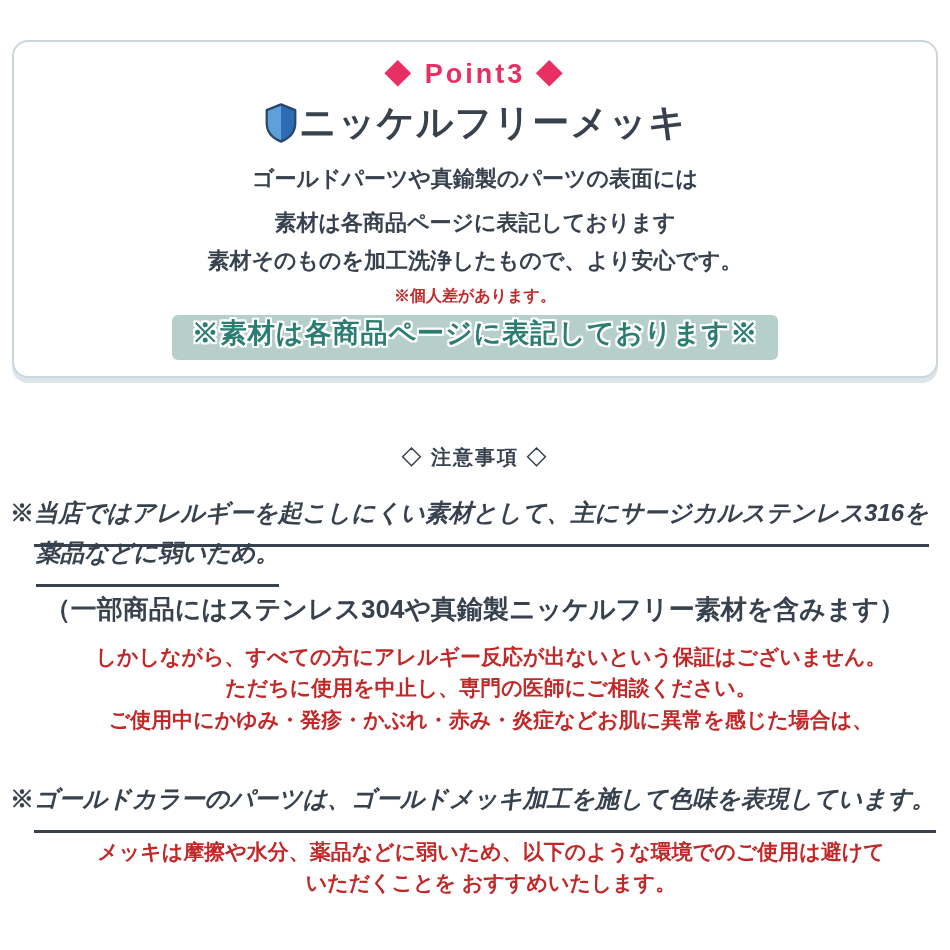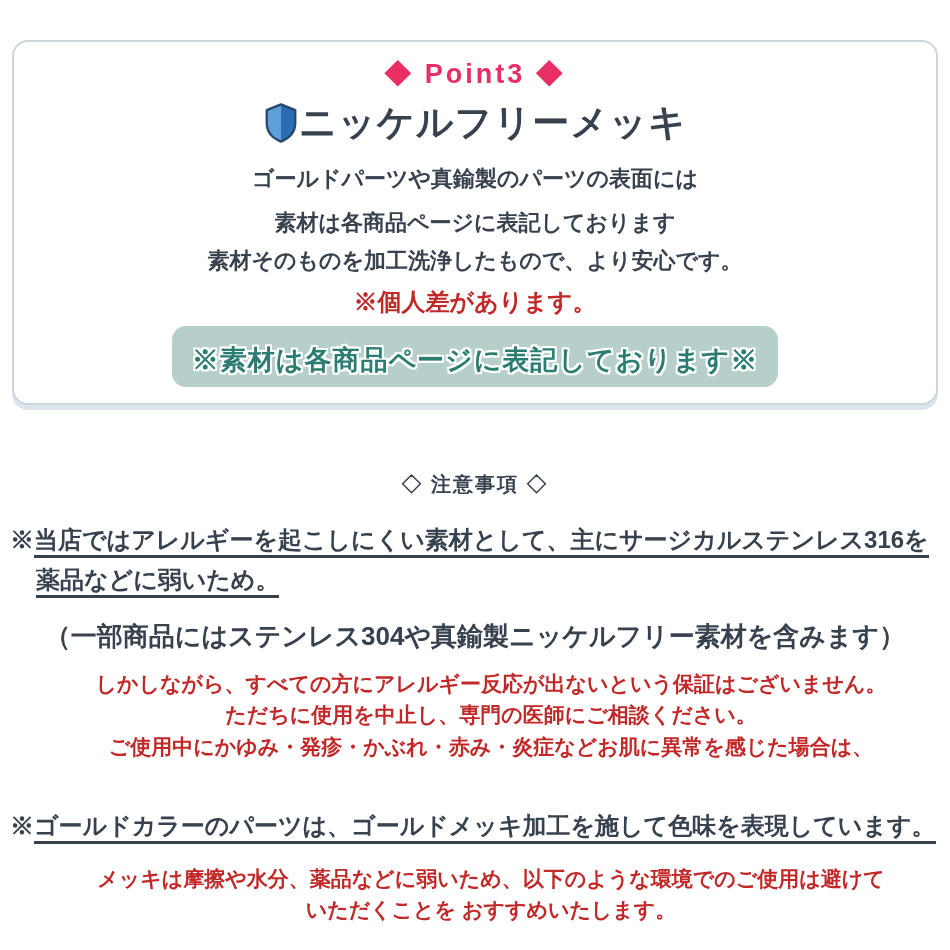--- a/index.html
+++ b/index.html
@@ -66,30 +66,30 @@
     color: #38424f;
   }
   .body-line {
     margin: 14px 0 0 0;
     font-size: 22px;
     font-weight: bold;
   }
   .body-line + .body-line { margin-top: 8px; }
   .red-note {
     margin: 10px 0 0 0;
-    font-size: 24px;
+    font-size: 16px;
     font-weight: bold;
     color: #c22828;
   }
   .badge-wrap { margin-top: 8px; }
   .badge {
     display: inline-block;
     background: #b6cfca;
-    border-radius: 14px;
-    padding: 16px 20px 9px 20px;
+    border-radius: 6px;
+    padding: 0 20px 9px 20px;
     font-size: 27px;
     font-weight: bold;
     letter-spacing: 1px;
     color: #2b7d72;
     text-shadow:
       -2px -2px 0 #fff, 2px -2px 0 #fff, -2px 2px 0 #fff, 2px 2px 0 #fff,
       -2px 0 0 #fff, 2px 0 0 #fff, 0 -2px 0 #fff, 0 2px 0 #fff;
   }
 
   
@@ -106,21 +106,22 @@
     font-size: 24px;
     font-weight: bold;
     text-align: left;
     line-height: 1.35;
   }
   .note .line { display: block; }
   .note .line + .line { margin-top: 8px; }
   .note .indent { padding-left: 26px; }
   .ul {
     border-bottom: 3px solid #38424f;
-    padding-bottom: 2px;
+    padding-bottom: 18px;
+    font-style: italic;
   }
   .paren {
     margin: 22px 0 0 0;
     text-align: center;
     font-size: 26px;
     font-weight: bold;
   }
   .warning {
     margin: 14px 0 0 0;
     text-align: center;

